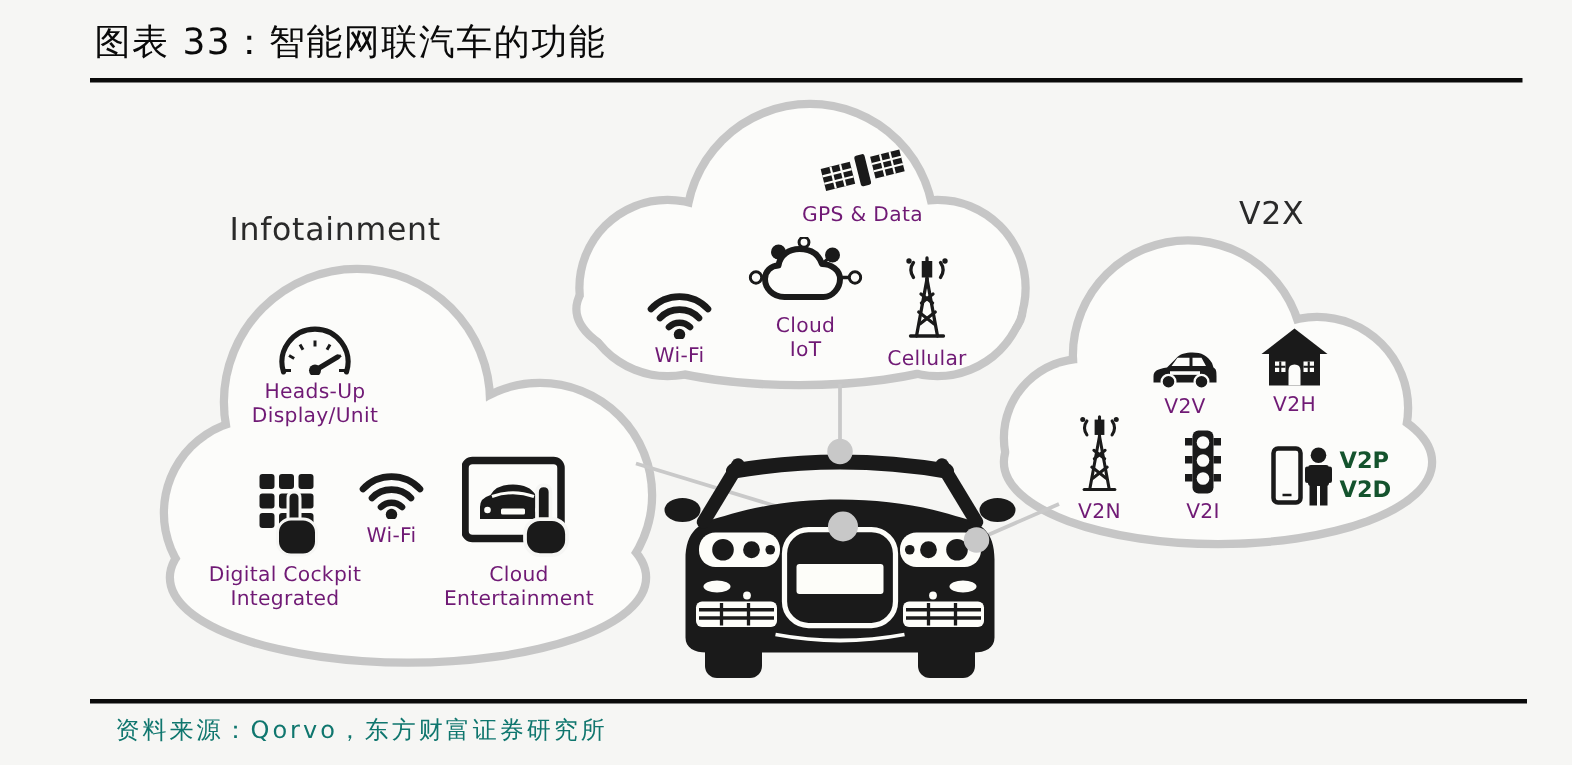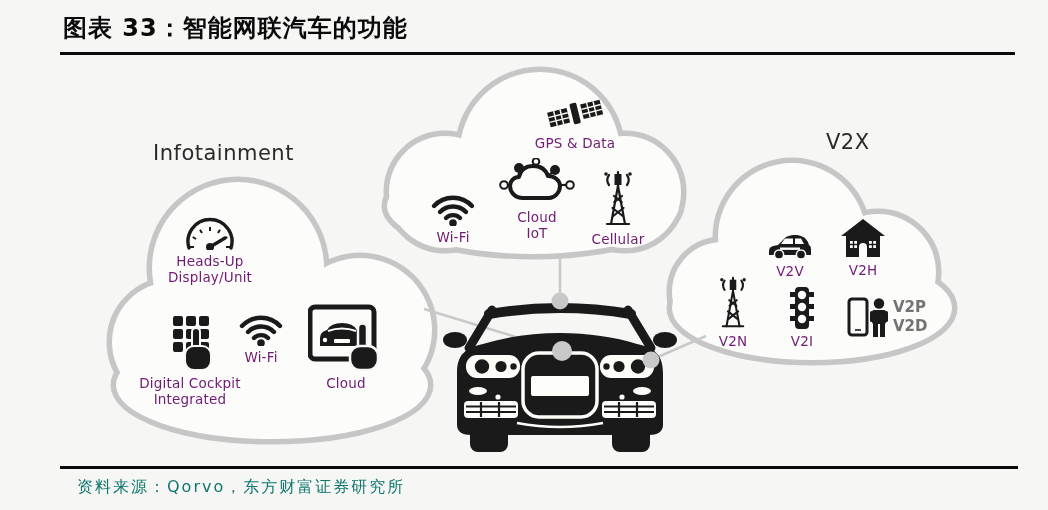--- a/index.html
+++ b/index.html
@@ -1,40 +1,40 @@
 <!DOCTYPE html>
 <html><head>
 <meta charset="utf-8">
 <style>
   html,body{margin:0;padding:0;background:#f6f6f4;}
   .page{
     position:relative;width:1048px;height:510px;background:#f6f6f4;
     font-family:"DejaVu Sans","Liberation Sans",sans-serif;overflow:hidden;
   }
   .fig-title{
-    position:absolute;left:63px;top:12px;font-size:24px;font-weight:bold;
+    position:absolute;left:63px;top:12px;font-size:24px;font-weight:normal;
     color:#0a0a0a;letter-spacing:1px;white-space:nowrap;
   }
   .title-rule{position:absolute;left:60px;top:52px;width:955px;height:3px;background:#0a0a0a;}
   .footer-rule{position:absolute;left:60px;top:466px;width:958px;height:2.5px;background:#0a0a0a;}
   .source-note{
     position:absolute;left:77px;top:477px;font-size:16px;color:#0f766e;
     letter-spacing:2px;white-space:nowrap;
   }
   .base-svg{position:absolute;left:0;top:0;}
   .cloud-title{
     position:absolute;font-size:21px;color:#2a2a2a;letter-spacing:.5px;white-space:nowrap;
   }
   .item{position:absolute;text-align:center;}
   .item svg{display:inline-block;}
   .lbl{
     font-size:13.5px;font-weight:normal;color:#701a75;line-height:1.16;
     letter-spacing:.2px;white-space:nowrap;
   }
-  .lbl-abs{position:absolute;font-size:15px;font-weight:bold;color:#737373;white-space:nowrap;}
+  .lbl-abs{position:absolute;font-size:15px;font-weight:bold;color:#14532d;white-space:nowrap;}
 </style>
 </head>
 <body>
 
 <div class="page">
 
   <div class="fig-title">图表 33：智能网联汽车的功能</div>
   <div class="title-rule"></div>
 
   <svg class="base-svg" width="1048" height="510" viewBox="0 0 1048 510">
@@ -203,20 +203,21 @@
       <path d="M20,27 q14,-5 28,0" fill="none" stroke="#fdfdf9" stroke-width="2"></path>
       <circle cx="17" cy="36" r="2.2" fill="#fdfdf9"></circle>
         <circle cx="51" cy="36" r="2.2" fill="#fdfdf9"></circle>
       <rect x="26" y="35" width="16" height="4" rx="1" fill="#fdfdf9"></rect>
       <g fill="#1a1a1a" stroke="#f6f6f4" stroke-width="2.5">
         <path d="M50,24 q0,-4.5 4.5,-4.5 q4.5,0 4.5,4.5 l0,22 l-9,0 z"></path>
         <rect x="42" y="42" width="28" height="24" rx="10"></rect>
       </g>
     </svg>
     <div class="lbl">Cloud</div>
+    <div class="lbl">Entertainment</div>
   </div>
 
   <div class="item" style="left:510px;top:94px;width:130px">
     <svg width="58" height="38" viewBox="0 0 58 38">
       <g transform="rotate(-14 29 19)">
         <rect x="2" y="12" width="20" height="15" fill="#1a1a1a"></rect>
         <g stroke="#fdfdf9" stroke-width="1.4">
           <line x1="8.7" y1="12" x2="8.7" y2="27"></line>
             <line x1="15.3" y1="12" x2="15.3" y2="27"></line>
           <line x1="2" y1="17" x2="22" y2="17"></line>

